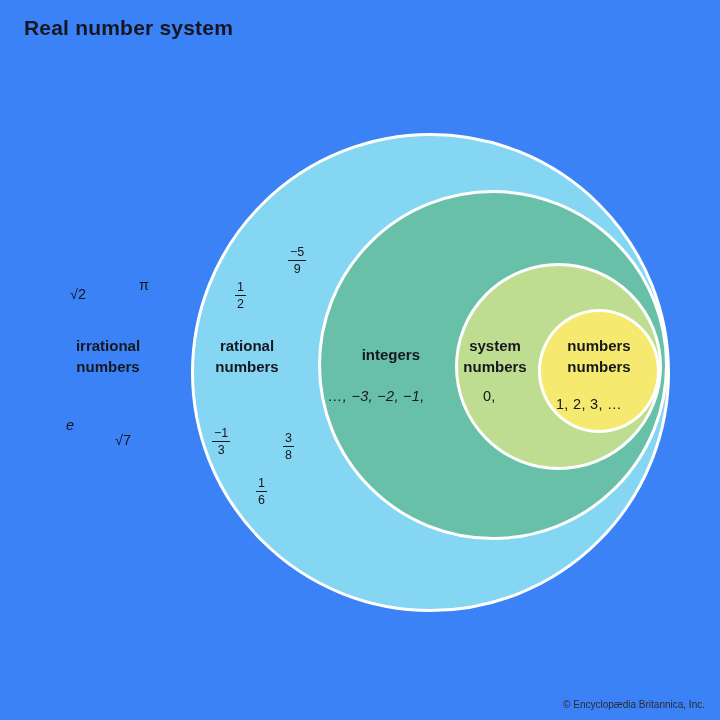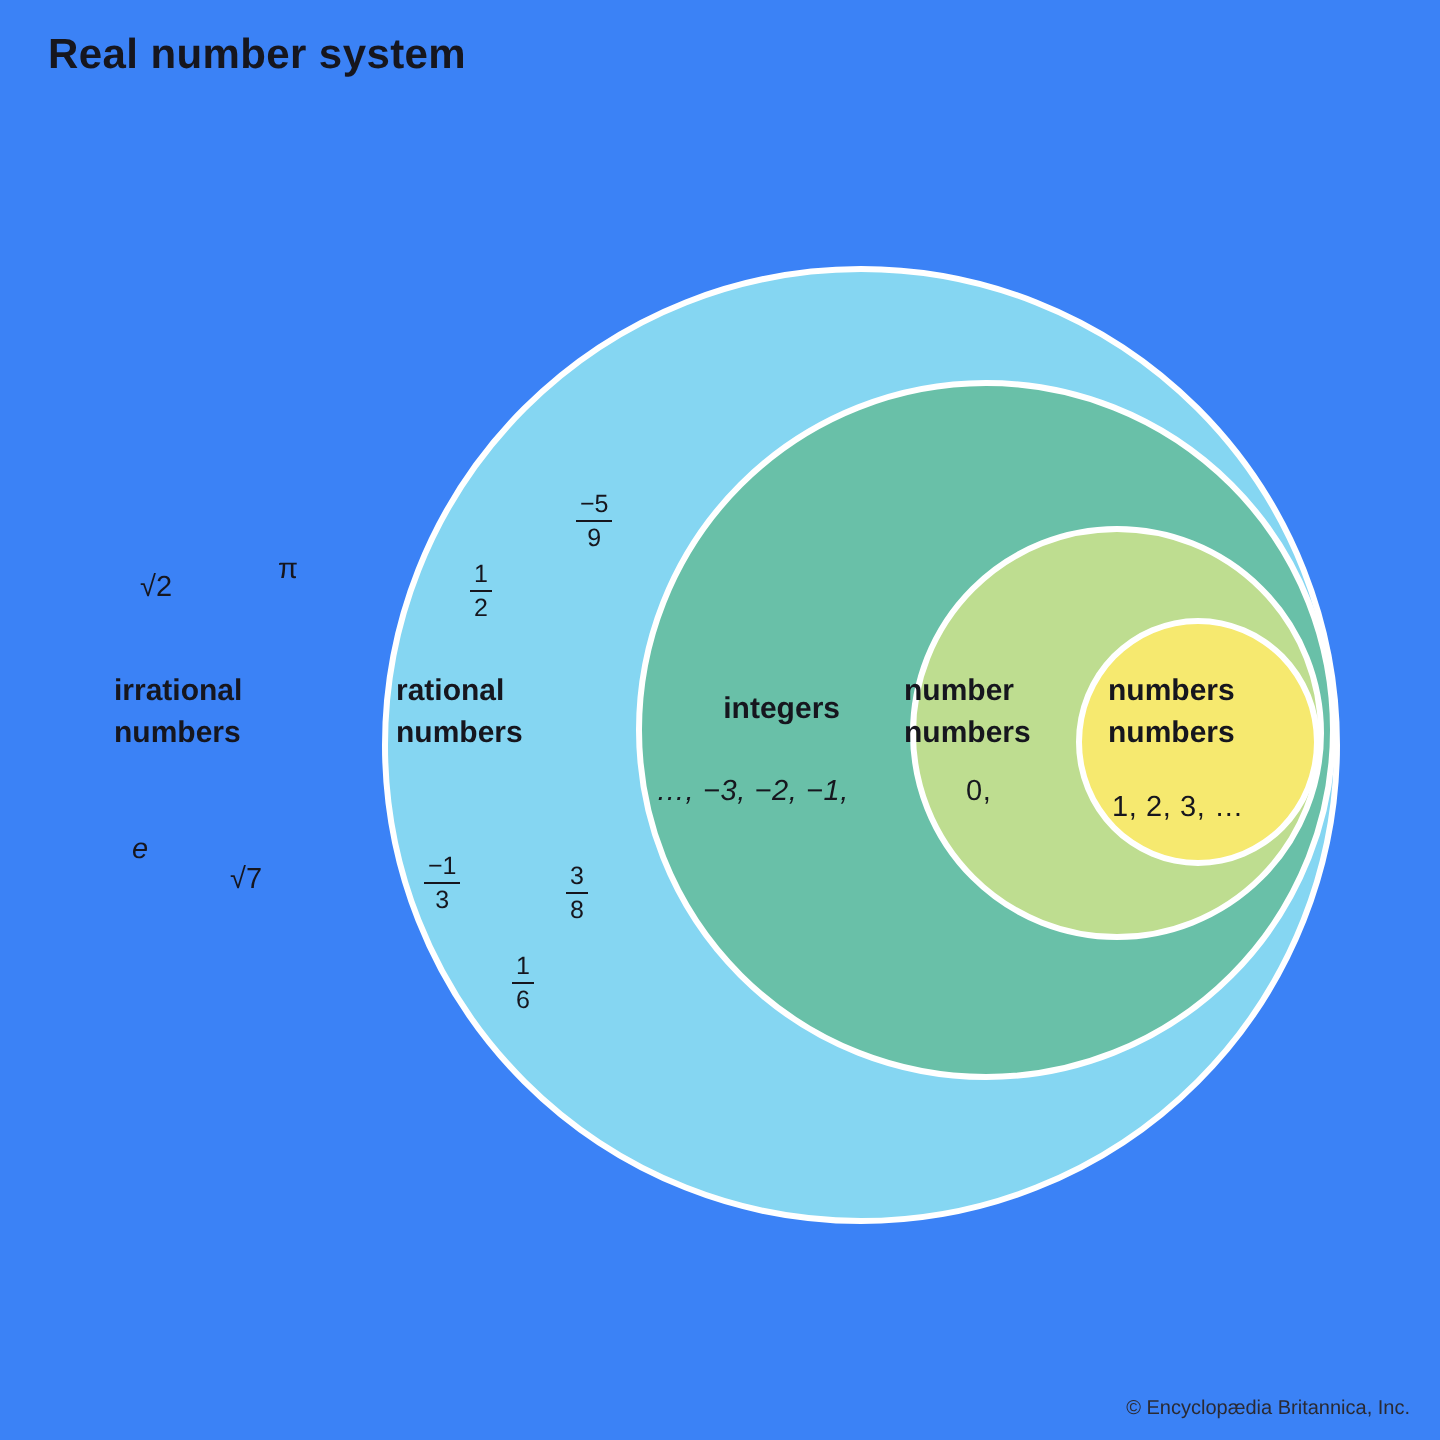--- a/index.html
+++ b/index.html
@@ -24,20 +24,21 @@
     position: absolute;
     border-radius: 50%;
     border: 3px solid #ffffff;
     box-sizing: border-box;
   }
   .set-label {
     position: absolute;
     font-weight: bold;
     font-size: 15px;
     line-height: 1.4;
+    text-align: center;
   }
   .examples {
     position: absolute;
     font-size: 14.5px;
     letter-spacing: 0.3px;
     white-space: nowrap;
   }
   .sym {
     position: absolute;
     font-size: 14.5px;
@@ -112,21 +113,21 @@
   </div>
   <div class="frac" style="left:256px; top:476px;">
     <span class="num">1</span>
     <span class="den">6</span>
   </div>
 
   <div class="set-label" style="left:330px; top:344px; width:90px; text-align:right;">integers</div>
   <div class="examples" style="left:328px; top:388px;font-style:italic;">…, −3, −2, −1,</div>
 
   <div class="set-label" style="left:452px; top:335px; width:86px;">
-    <div>number</div>
+    <div>system</div>
     <div>numbers</div>
   </div>
   <div class="examples" style="left:483px; top:388px;">0,</div>
 
   <div class="set-label" style="left:554px; top:335px; width:90px;">
     <div>numbers</div>
     <div>numbers</div>
   </div>
   <div class="examples" style="left:556px; top:396px;">1, 2, 3, …</div>
 

